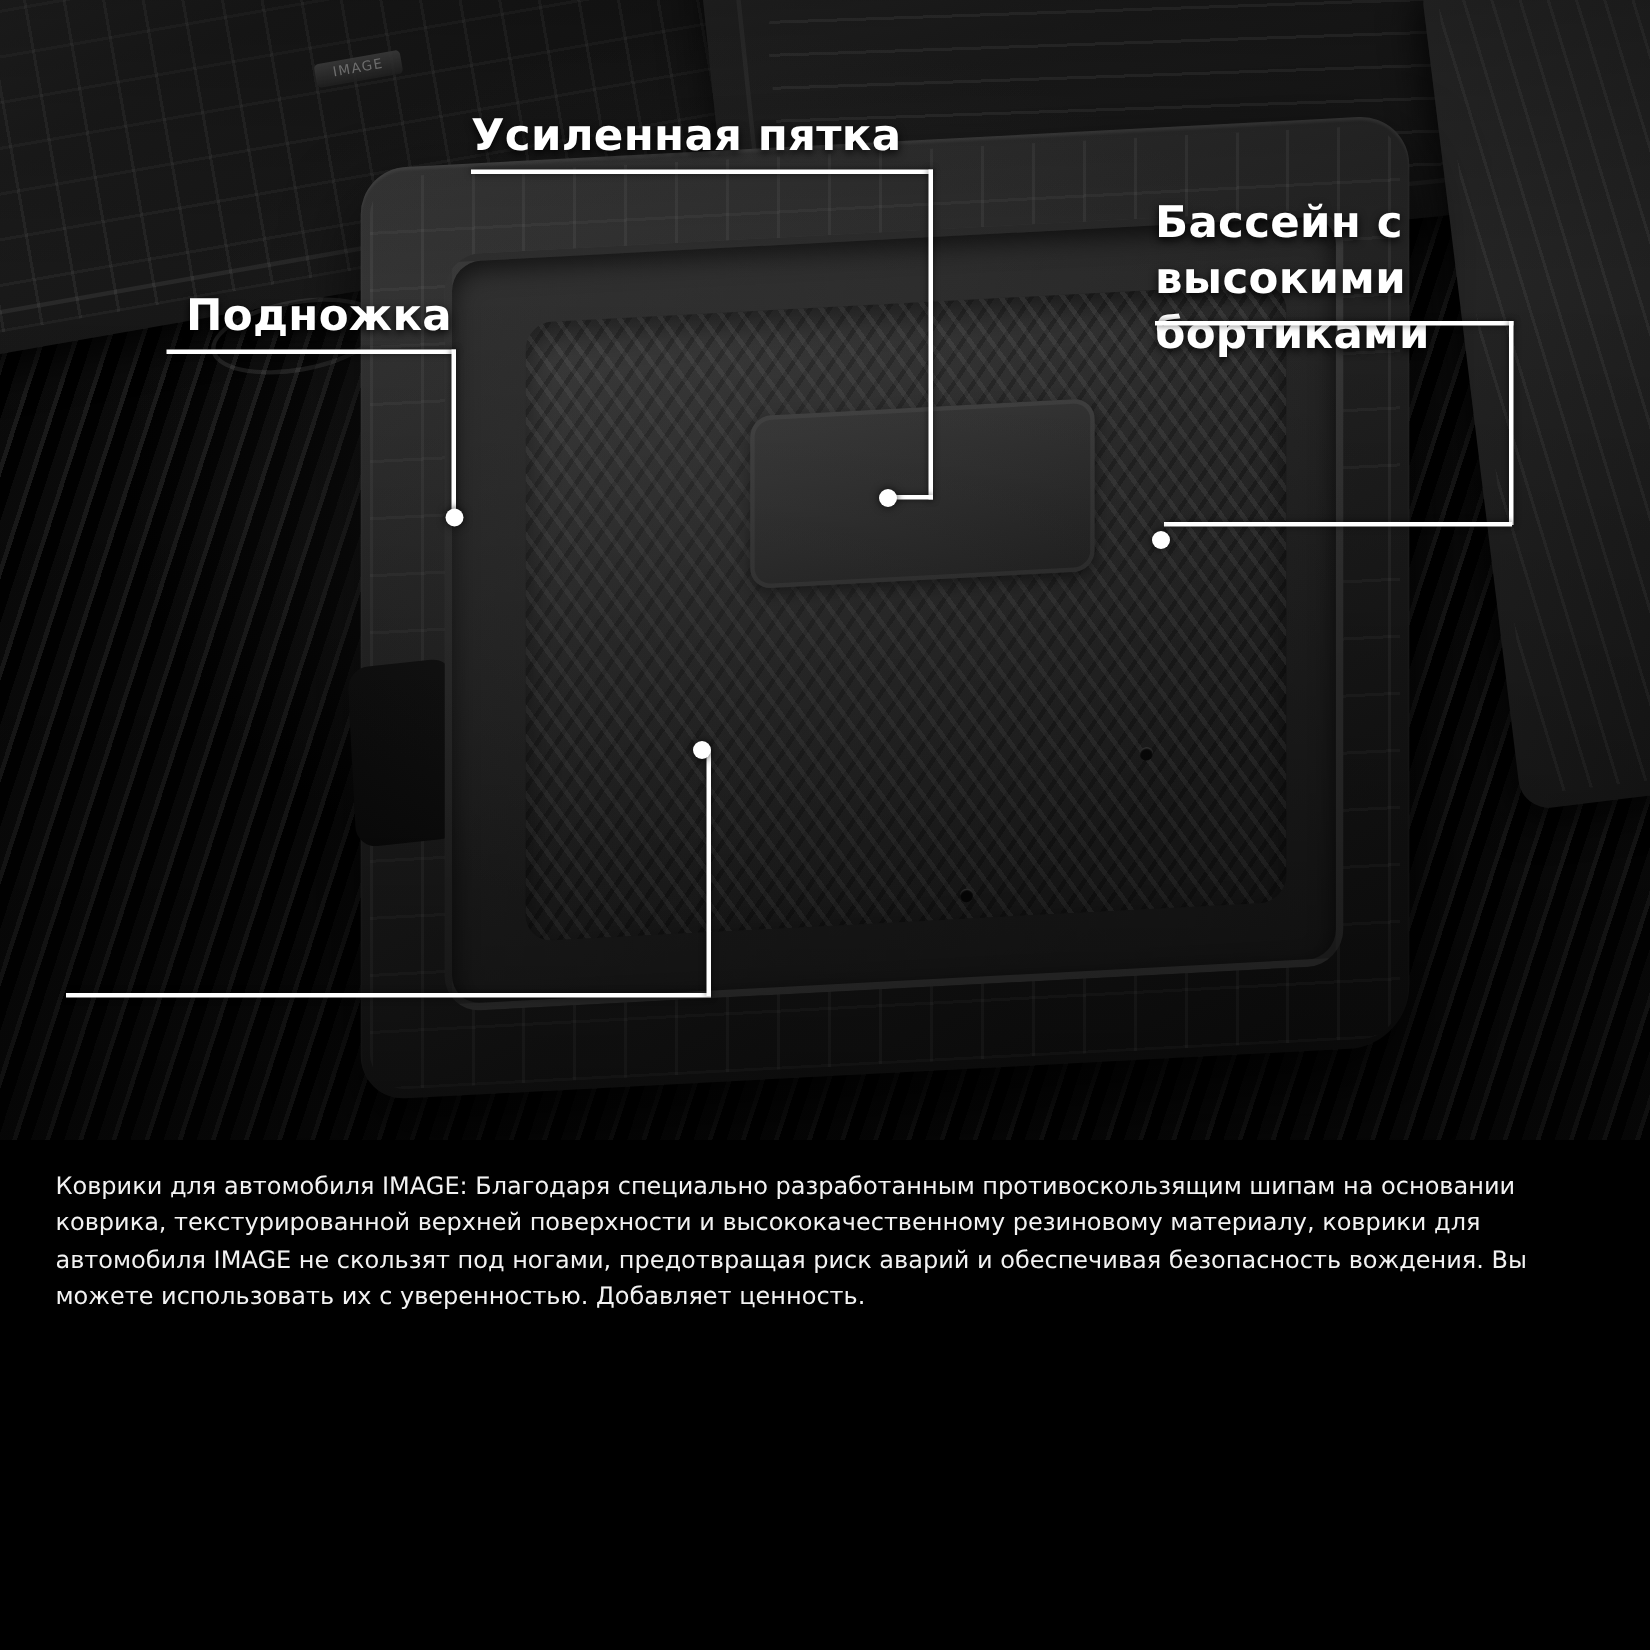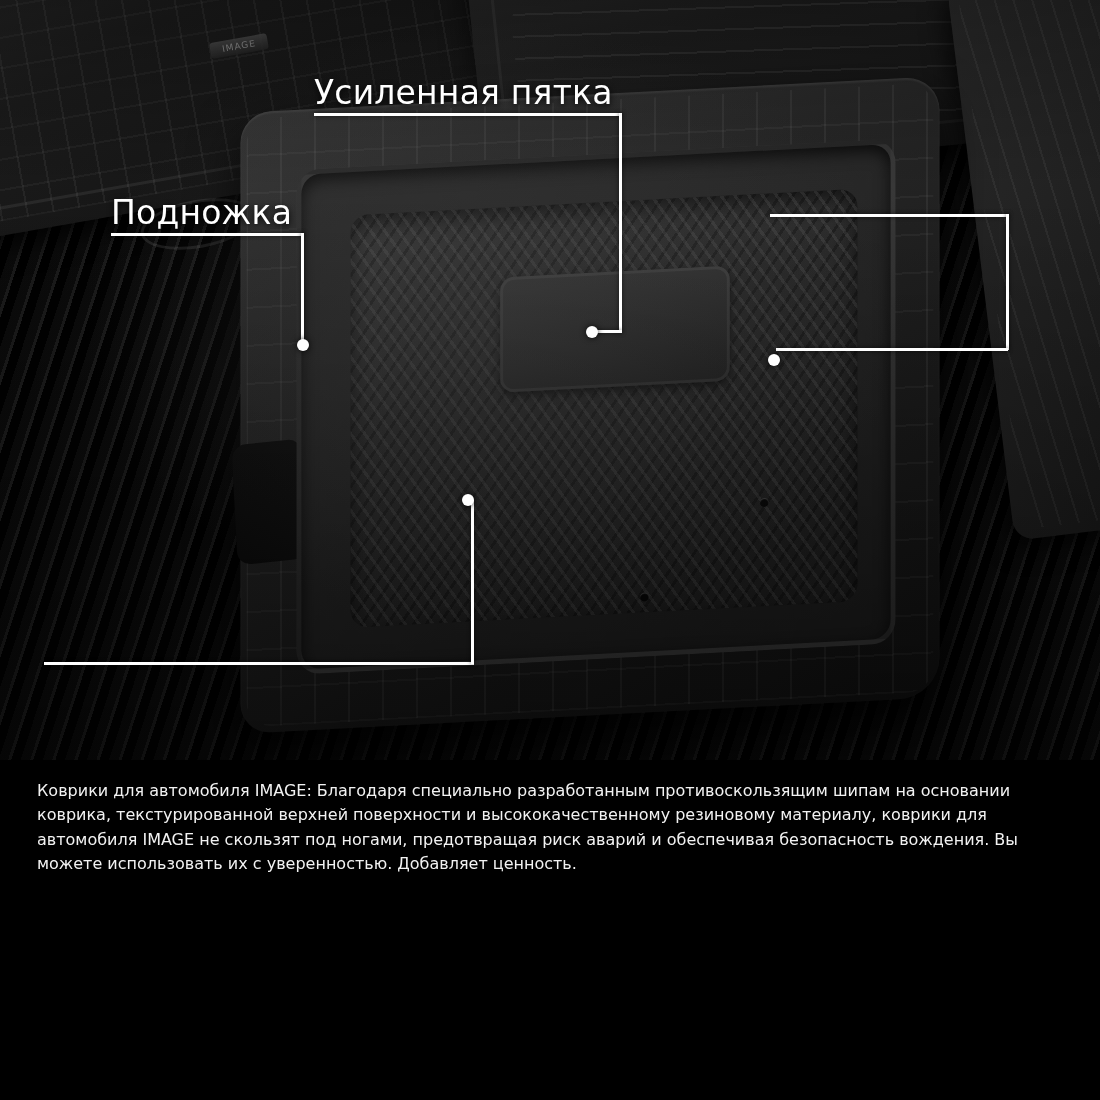--- a/index.html
+++ b/index.html
@@ -208,25 +208,26 @@
     width: 9px; height: 9px;
     border-radius: 50%;
     background: #070707;
     box-shadow: inset 0 1px 1px rgba(255,255,255,0.25);
   }
 
   
   .callout-label {
     position: absolute;
     color: #ffffff;
-    font-size: 33px;
+    font-size: 29px;
     line-height: 1.28;
     letter-spacing: .2px;
     text-shadow: 0 2px 6px rgba(0,0,0,0.9);
     white-space: pre-line;
+    font-weight: bold;
   }
   .dot {
     position: absolute;
     width: 12px; height: 12px;
     border-radius: 50%;
     background: #fff;
     box-shadow: 0 0 6px rgba(0,0,0,0.8);
   }
   .leader {
     position: absolute;
@@ -291,25 +292,27 @@
     </div>
 
     <div class="photo-vign"></div>
 
     <div class="callout-label" style="left:314px; top:72px;">Усиленная пятка</div>
     <div class="leader h" style="left:314px; top:113px; width:308px;"></div>
     <div class="leader v" style="left:619px; top:113px; height:220px;"></div>
     <div class="leader h" style="left:595px; top:330px; width:27px;"></div>
     <div class="dot" style="left:586px; top:326px;"></div>
 
-    <div class="callout-label" style="left:111px; top:192px;">Подножка</div>
+    <div class="callout-label" style="left:124px; top:192px;">Подножка</div>
     <div class="leader h" style="left:111px; top:233px; width:193px;"></div>
     <div class="leader v" style="left:301px; top:233px; height:112px;"></div>
     <div class="dot" style="left:297px; top:339px;"></div>
 
+    <div class="callout-label" style="left:770px; top:130px; width:330px;">Бассейн с высокими
+бортиками</div>
     <div class="leader h" style="left:770px; top:214px; width:239px;"></div>
     <div class="leader v" style="left:1006px; top:214px; height:136px;"></div>
     <div class="leader h" style="left:776px; top:348px; width:232px;"></div>
     <div class="dot" style="left:768px; top:354px;"></div>
 
     <div class="leader h" style="left:44px; top:662px; width:430px;"></div>
     <div class="leader v" style="left:471px; top:500px; height:164px;"></div>
     <div class="dot" style="left:462px; top:494px;"></div>
   </div>
 

